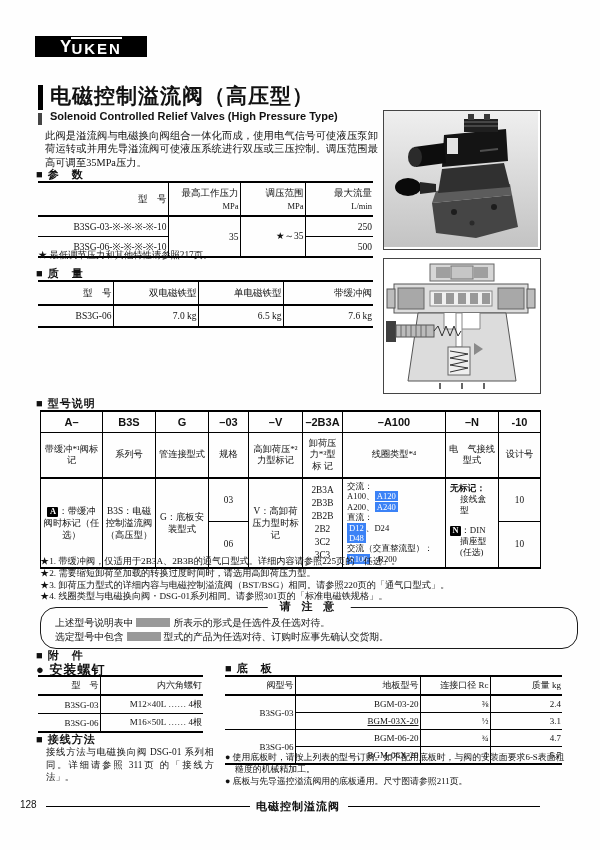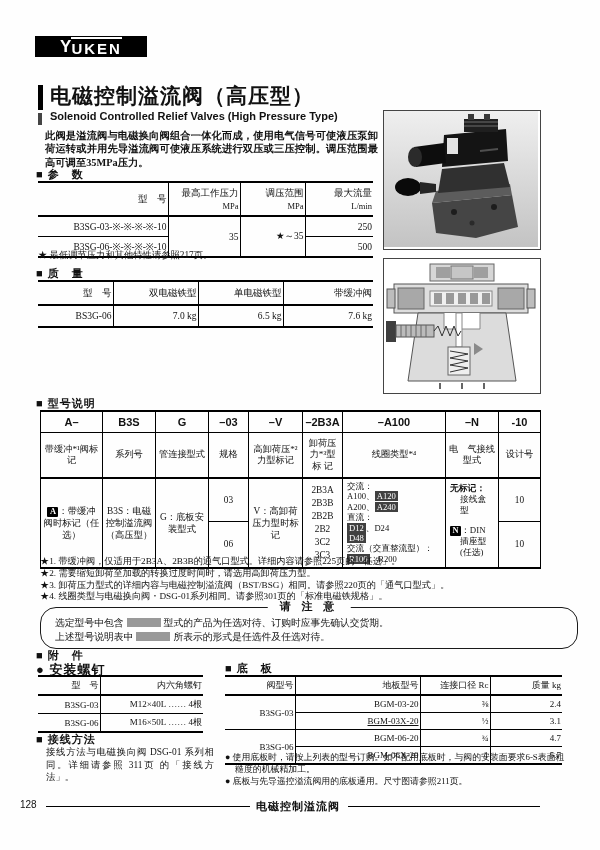--- a/index.html
+++ b/index.html
@@ -13,21 +13,21 @@
         display:flex;align-items:center;justify-content:center;
         font-family:"Liberation Sans","DejaVu Sans",sans-serif;font-weight:bold;}
   .logo .y{font-size:17px;line-height:17px;}
   .logo .rest{font-size:15px;letter-spacing:2px;border-top:2px solid #fff;padding-top:1px;margin-left:0;}
 
   
   .title-bar{left:38px;top:85px;width:5px;height:25px;background:#000;}
   .page-title{left:50px;top:82px;font-size:21px;font-weight:bold;letter-spacing:1px;}
   .sub-bar{left:38px;top:113px;width:4px;height:12px;background:#444;}
   .subtitle{left:50px;top:110px;font-size:11px;font-weight:bold;}
-  .description{left:45px;top:129px;width:333px;font-size:10.3px;line-height:13.4px;text-align:justify;font-weight:bold;}
+  .description{left:45px;top:129px;width:333px;font-size:10.3px;line-height:13.4px;text-align:justify;}
 
   .sec-title{font-size:11px;font-weight:bold;letter-spacing:1px;
              font-family:"Liberation Sans","DejaVu Sans",sans-serif;}
 
   
   table{border-collapse:collapse;table-layout:fixed;}
   .t{font-size:9.5px;text-align:right;border-top:2px solid #000;border-bottom:2px solid #000;}
   .t th,.t td{border:1px solid #000;font-weight:normal;padding:2px 1px;}
   .t th{border-bottom:2px solid #000;}
   .t.no-sides th:first-child,.t.no-sides td.fc{border-left:none;}
@@ -44,21 +44,21 @@
   .mtable th,.mtable td{border:1px solid #000;padding:2px;font-weight:normal;}
   .mtable tr.codes th{font-family:"Liberation Sans","DejaVu Sans",sans-serif;
         font-weight:bold;font-size:11px;height:16px;border-bottom:1px solid #000;}
   .mtable tr.labels th{font-size:9.2px;height:40px;border-bottom:2px solid #000;line-height:11.5px;}
   .mtable td.bodyc{height:84px;vertical-align:middle;line-height:12px;}
   .mtable td.split{padding:0;vertical-align:top;}
   .split .half{height:43px;display:flex;align-items:center;justify-content:center;}
   .split .half.top{border-bottom:1px solid #000;height:42px;}
   .inv{display:inline-block;background:#000;color:#fff;font-weight:bold;
        font-size:8.4px;padding:0 2.5px;line-height:10px;border-radius:1px;}
-  .hl{display:inline-block;background:#404040;color:#fff;padding:0 2px;line-height:10px;}
+  .hl{display:inline-block;background:#3b82f6;color:#fff;padding:0 2px;line-height:10px;}
   td.coil{ text-align:left;vertical-align:top;font-size:8.6px;line-height:10.4px;padding:2px 4px;}
   td.elec{ text-align:left;vertical-align:top;font-size:8.8px;line-height:11px;padding:4px 4px;}
   .elec .blk2{margin-top:9px;}
   .elec .ind{padding-left:10px;}
   .vent div{line-height:13px;}
 
   .mnotes{font-size:9.2px;line-height:11.8px;}
   .mnotes div{white-space:nowrap;}
 
   
@@ -290,24 +290,24 @@
   <div class="abs mnotes" style="left:40px;top:556px;">
     <div>★1. 带缓冲阀，仅适用于2B3A、2B3B的通气口型式。详细内容请参照225页的「任选」。</div>
     <div>★2. 需要缩短卸荷至加载的转换过度时间时，请选用高卸荷压力型。</div>
     <div>★3. 卸荷压力型式的详细内容与电磁控制溢流阀（BST/BSG）相同。请参照220页的「通气口型式」。</div>
     <div>★4. 线圈类型与电磁换向阀・DSG-01系列相同。请参照301页的「标准电磁铁规格」。</div>
   </div>
 
   <div class="abs attention">
     <div class="attention-title">请 注 意</div>
     <div>
-      <span>选定型号中包含</span><span class="swatch"></span><span>型式的产品为任选对待、订购时应事先确认交货期。</span>
+      <span>上述型号说明表中</span><span class="swatch"></span><span>所表示的形式是任选件及任选对待。</span>
     </div>
     <div>
-      <span>上述型号说明表中</span><span class="swatch"></span><span>所表示的形式是任选件及任选对待。</span>
+      <span>选定型号中包含</span><span class="swatch"></span><span>型式的产品为任选对待、订购时应事先确认交货期。</span>
     </div>
   </div>
 
   <div class="abs sec-title" style="left:36px;top:648px;">■ 附　件</div>
   <div class="abs sec-title" style="left:36px;top:661px;font-size:13px;">● 安装螺钉</div>
   <table class="abs t no-sides" style="left:38px;top:675px;width:165px;font-size:9px;">
     <colgroup>
         <col style="width:62px">
         <col style="width:103px">
       </colgroup>

